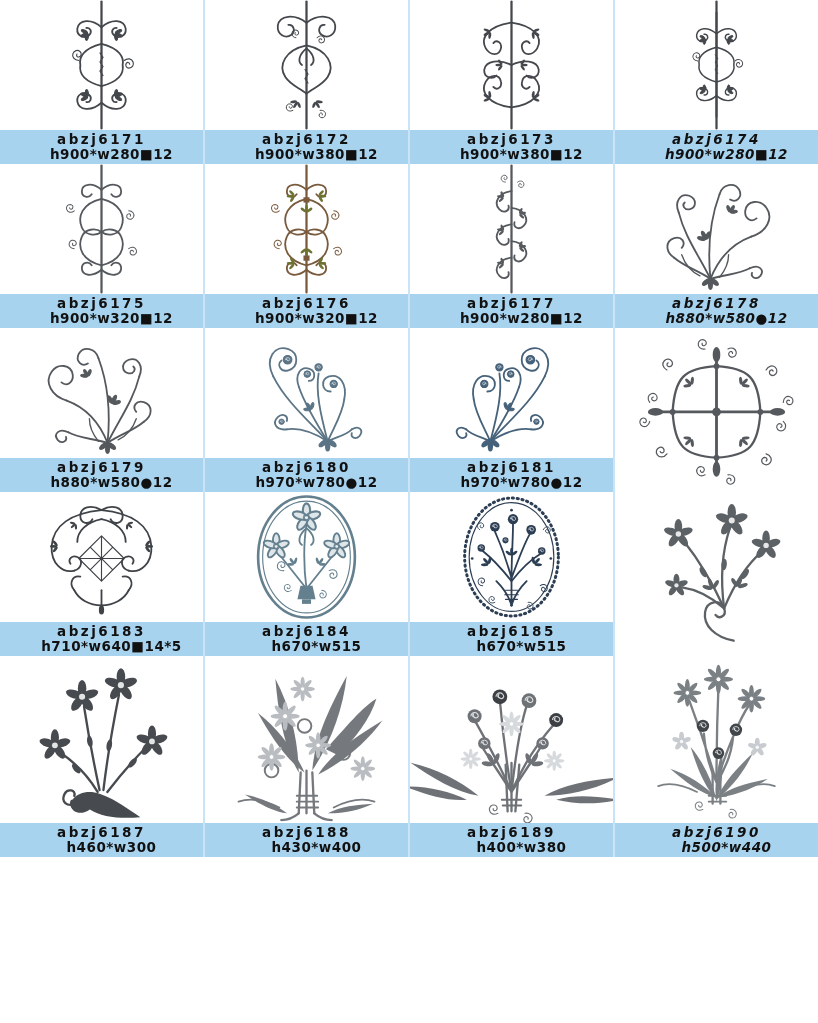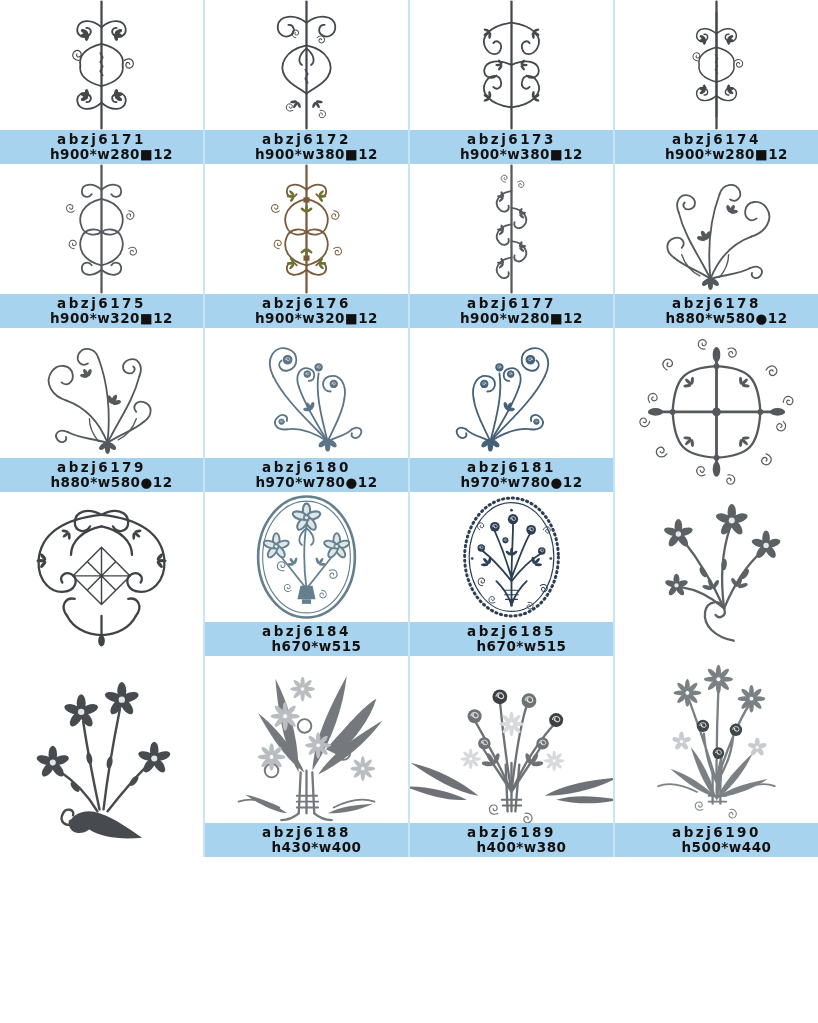--- a/index.html
+++ b/index.html
@@ -5,21 +5,21 @@
   html,body{margin:0;padding:0;background:#ffffff;}
   .page{
     width:818px;height:1023px;overflow:hidden;background:#ffffff;
     font-family:"DejaVu Sans","Liberation Sans",sans-serif;
     position:relative;
   }
   .row{display:flex;height:164px;}
   .row:last-child{height:201px;}
   .cell{flex:1 1 0;display:flex;flex-direction:column;min-width:0;
         border-right:2px solid #c9e4f6;background:#ffffff;}
-  .cell:last-child{border-right:none;}
+  .cell:last-child{border-right:none;font-style:italic;}
   .img{flex:1 1 auto;display:flex;align-items:center;justify-content:center;overflow:hidden;}
   .img svg{width:100%;height:100%;stroke-width:2.4;}
   .band{height:33px;flex:0 0 33px;background:#a8d3ef;text-align:center;
         color:#111111;font-weight:bold;overflow:hidden;padding-top:1px;}
   .code{font-size:13.5px;line-height:16px;letter-spacing:2.5px;}
   .size{font-size:13.5px;line-height:15px;letter-spacing:0.5px;margin-left:20px;}
   
   .s{stroke:currentColor;fill:none;stroke-linecap:round;stroke-linejoin:round;}
   .s3{stroke-width:3;}
   .s15{stroke-width:1.5;}
@@ -382,20 +382,24 @@
           <path class="s" d="M100 150 C 116 150 130 142 136 130"></path>
           <path class="s" d="M136 130 C 144 120 138 110 128 112"></path>
           <line class="s" x1="100" y1="130" x2="100" y2="154"></line>
           <ellipse class="f" cx="100" cy="156" rx="3.5" ry="6"></ellipse>
           <use href="#leaf3" class="f" transform="translate(42,72) rotate(-90) scale(0.6)"></use>
           <use href="#leaf3" class="f" transform="translate(158,72) rotate(90) scale(0.6)"></use>
           <use href="#leaf3" class="f" transform="translate(66,42) rotate(-130) scale(0.5)"></use>
           <use href="#leaf3" class="f" transform="translate(134,42) rotate(130) scale(0.5)"></use>
         </svg>
       </div>
+      <div class="band">
+        <div class="code">abzj6183</div>
+        <div class="size">h710*w640■14*5</div>
+      </div>
     </div>
     <div class="cell">
       <div class="img col-ovsteel">
         <svg viewBox="0 0 200 172">
           <ellipse class="s" cx="100" cy="86" rx="64" ry="80" stroke-width="3.5"></ellipse>
           <ellipse class="s s15" cx="100" cy="86" rx="58" ry="74"></ellipse>
           <path class="s" d="M100 128 C 96 100 96 66 100 44"></path>
           <path class="s" d="M100 128 C 84 108 70 90 62 80"></path>
           <path class="s" d="M100 128 C 116 108 130 90 138 80"></path>
           <path class="s" d="M100 48 C 90 56 88 66 94 70"></path>
@@ -491,20 +495,24 @@
           <use href="#bud" transform="translate(74,116) rotate(-40)"></use>
           <use href="#bud" transform="translate(88,88) rotate(-10)"></use>
           <use href="#bud" transform="translate(108,92) rotate(10)"></use>
           <use href="#bud" transform="translate(132,110) rotate(40)"></use>
           <use href="#flower5" transform="translate(52,92)"></use>
           <use href="#flower5" transform="translate(80,42) scale(1.05)"></use>
           <use href="#flower5" transform="translate(120,30) scale(1.05)"></use>
           <use href="#flower5" transform="translate(152,88)"></use>
         </svg>
       </div>
+      <div class="band">
+        <div class="code">abzj6187</div>
+        <div class="size">h460*w300</div>
+      </div>
     </div>
     <div class="cell">
       <div class="img col-bq1">
         <svg viewBox="0 0 200 172">
           <use href="#blade" transform="translate(92,120) rotate(-20) scale(1.15)"></use>
           <use href="#blade" transform="translate(106,118) rotate(14) scale(1.2)"></use>
           <use href="#blade" transform="translate(98,120) rotate(-44) scale(0.9)"></use>
           <use href="#blade" transform="translate(112,122) rotate(44) scale(1.0)"></use>
           <path class="f" d="M120 96 C 140 74 158 52 172 44 C 166 64 150 86 132 102 Z"></path>
           <circle class="s" cx="64" cy="118" r="7" stroke-width="2"></circle>

